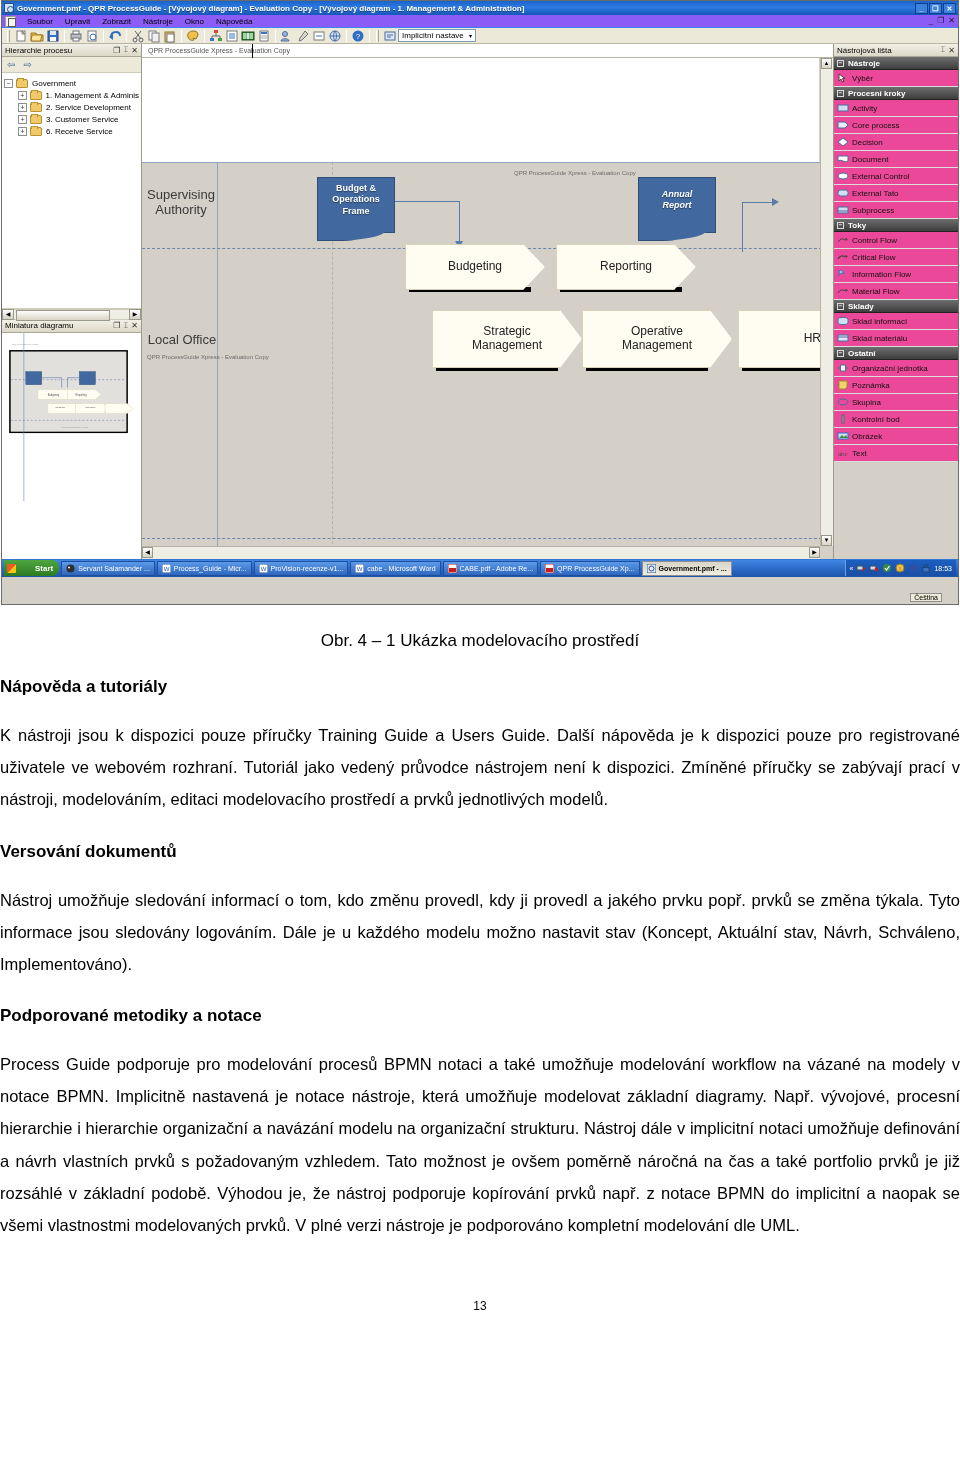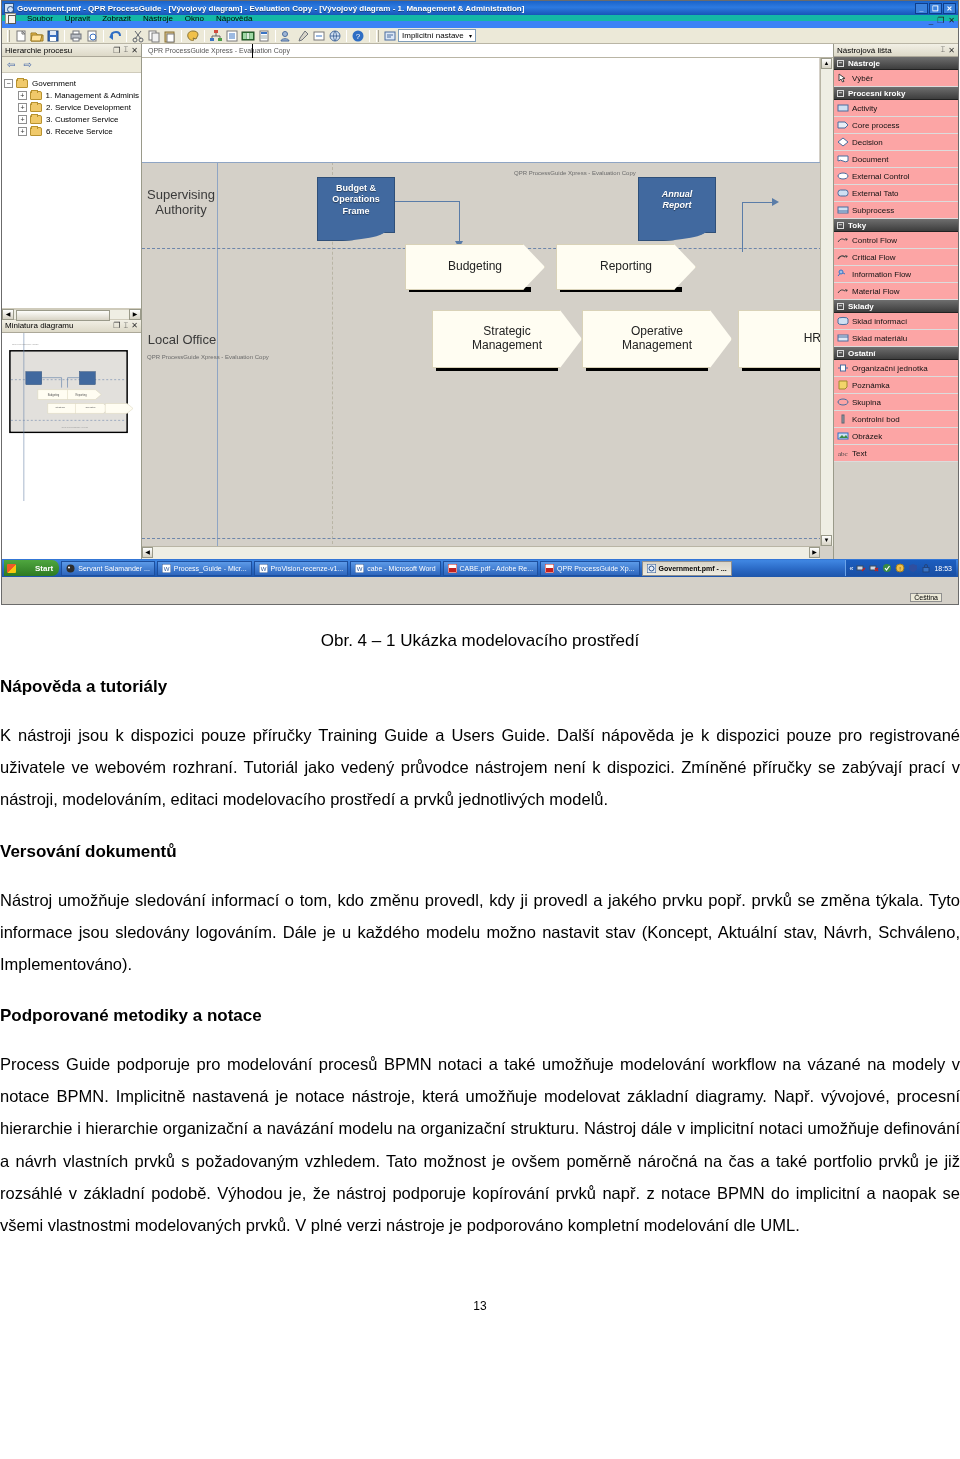--- a/index.html
+++ b/index.html
@@ -39,22 +39,22 @@
   }
   .titlebar .ttl { flex:1; white-space:nowrap; overflow:hidden; text-shadow:0 1px 0 rgba(0,0,0,.4);}
   .winbtns { display:flex; gap:1px; }
   .winbtn {
     width:13px;height:11px;background:#3c82dd;border:1px solid #0d3e8c;
     display:flex;align-items:center;justify-content:center;
     color:#fff;font-size:7px;font-family:"Liberation Sans",sans-serif;line-height:1;
   }
   
   .menubar {
-    height:13px;background:#14b8a6;display:flex;align-items:center;
-    padding:0 3px; font-size:8px; border-bottom:7px solid #3b82f6;
+    height:13px;background:#8b5cf6;display:flex;align-items:center;
+    padding:0 3px; font-size:8px; border-bottom:1px solid #3b82f6;
     position:relative;
   }
   .menubar .appico{
     width:11px;height:11px;border:1px solid #9a9a8a;background:#f6f5ef;margin-right:5px;
     position:relative;
   }
   .menubar .appico::after{
     content:"";position:absolute;left:2px;top:1.5px;width:6px;height:7px;
     border:1px solid #5a5a50;
   }
@@ -143,21 +143,21 @@
   .sq{width:11px;height:11px;background:linear-gradient(#fff,#d6d2c4);border:1px solid #9a9a8a;font-size:6px;text-align:center;line-height:9px;}
   
   .rightcol{width:125px;background:#d4d0c8;border-left:1px solid #9a9a8a;display:flex;flex-direction:column;}
   .grp-head{
     height:13px;background:linear-gradient(to bottom,#6e6e6e,#3d3d3d);
     color:#fff;font-size:8px;font-weight:bold;display:flex;align-items:center;
     padding:0 3px;border-bottom:1px solid #222;
   }
   .grp-head .mbox{width:7px;height:7px;border:1px solid #ddd;font-size:6px;line-height:5px;text-align:center;margin-right:4px;color:#fff;}
   .tool-item{
-    height:17px;background:#fca5a5;border-bottom:1px solid #dcdcdc;
+    height:17px;background:#ec4899;border-bottom:1px solid #dcdcdc;
     display:flex;align-items:center;padding:0 3px;font-size:8px;color:#111;
   }
   .tool-item .ti{width:12px;height:10px;margin-right:3px;flex:none;}
   .lang{
     position:absolute;right:16px;bottom:2px;background:#ece9d8;border:1px solid #8f8f8f;
     font-size:7px;padding:0 3px;
   }
   
   .taskbar{
     height:18px;background:linear-gradient(to bottom,#2f6fd0 0%,#3f86e2 9%,#2b6ac6 55%,#1d55ab 100%);

